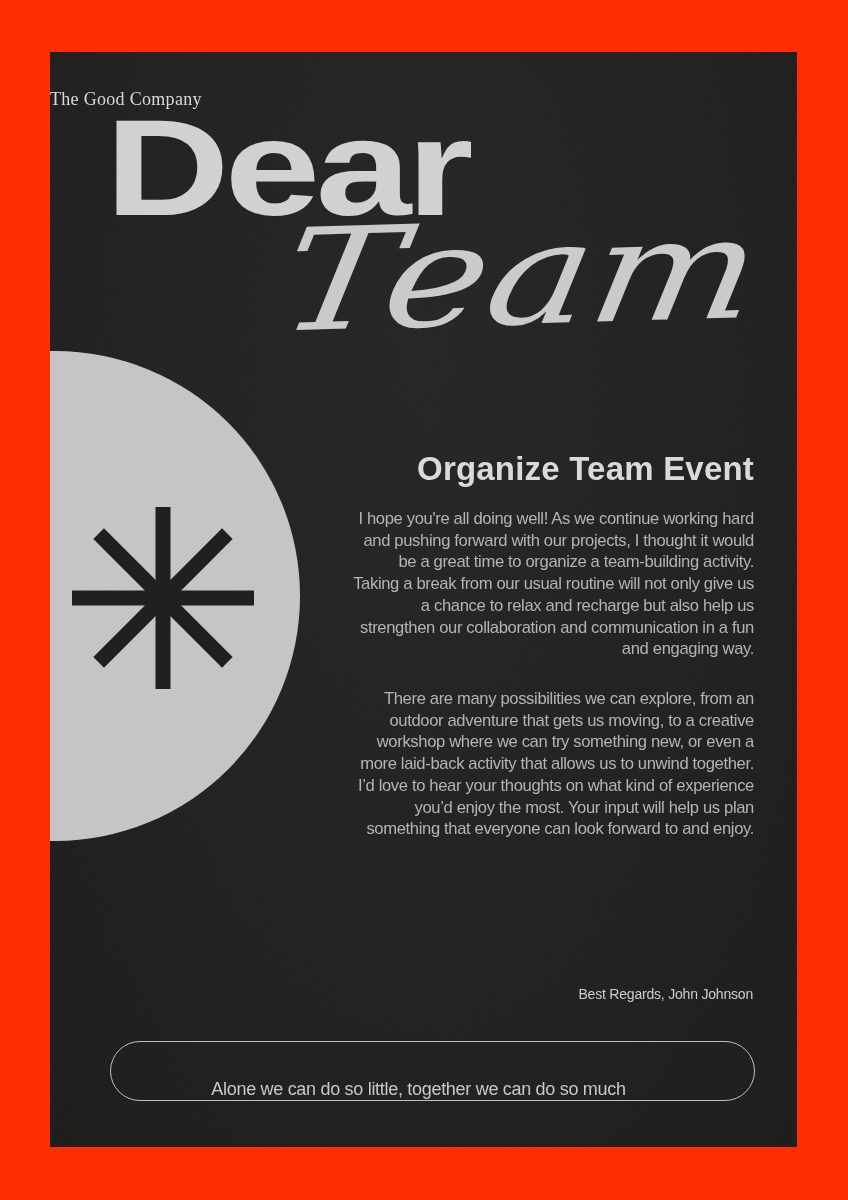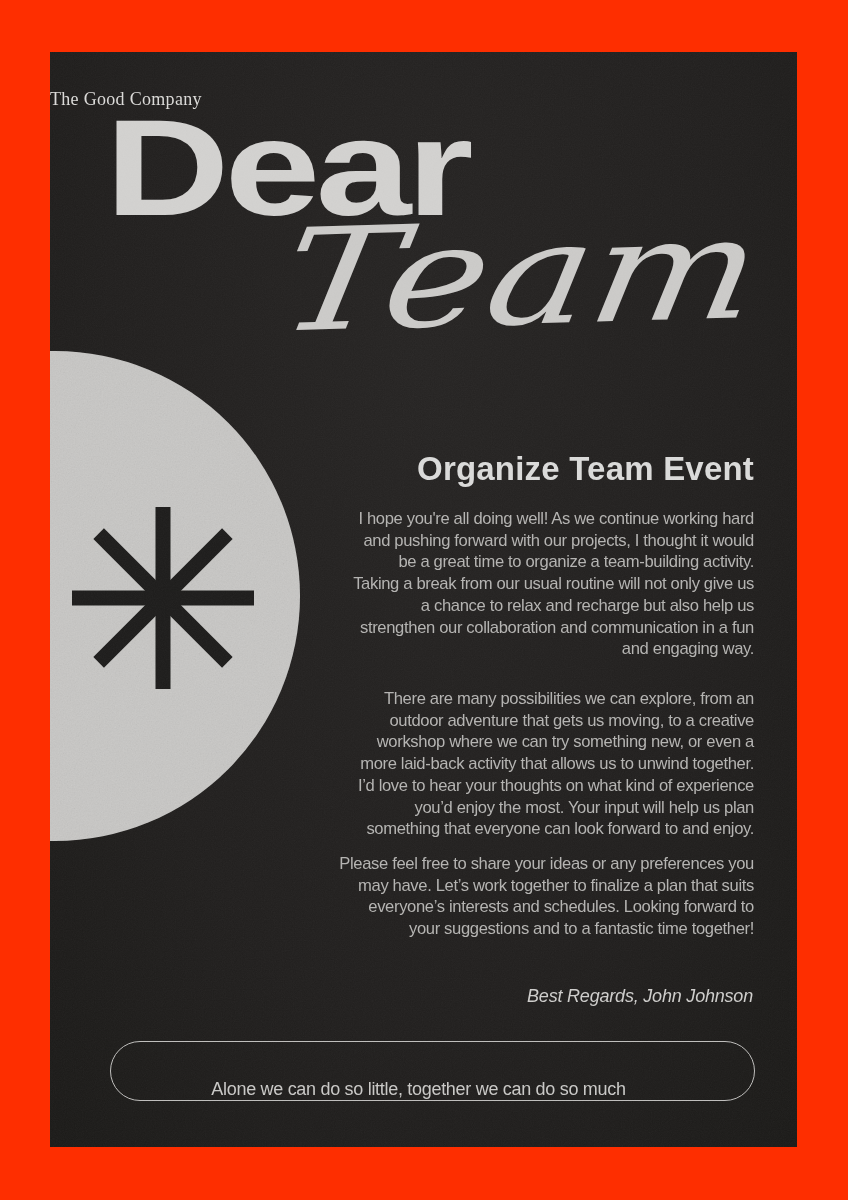--- a/index.html
+++ b/index.html
@@ -90,25 +90,24 @@
     line-height: 21.7px;
     color: var(--body-color, #b5b4b2);
     z-index: 3;
   }
   .p1 { top: 456px; text-align: right; }
   .p2 { top: 636px; }
   .p3 { top: 801px; }
   .signature {
     position: absolute;
     top: 934px; right: 44px;
-    font-size: 18px;
+    font-size: 14px;
     letter-spacing: -0.2px;
     color: var(--signature-color, #cfcecc);
     z-index: 3;
-    font-style: italic;
   }
   .quote-pill {
     position: absolute;
     left: 60px; top: 989px;
     width: 645px; height: 60px;
     border: 1.5px solid var(--pill-border, #c0bfbd);
     border-radius: 31px;
     display: flex;
     align-items: center;
     justify-content: center;
@@ -163,24 +162,20 @@
 a chance to relax and recharge but also help us
 strengthen our collaboration and communication in a fun
 and engaging way.</div>
   <div class="para p2">There are many possibilities we can explore, from an
 outdoor adventure that gets us moving, to a creative
 workshop where we can try something new, or even a
 more laid-back activity that allows us to unwind together.
 I’d love to hear your thoughts on what kind of experience
 you’d enjoy the most. Your input will help us plan
 something that everyone can look forward to and enjoy.</div>
-  <div class="para p3">Please feel free to share your ideas or any preferences you
-may have. Let’s work together to finalize a plan that suits
-everyone’s interests and schedules. Looking forward to
-your suggestions and to a fantastic time together!</div>
 
   <div class="signature">Best Regards, John Johnson</div>
 
   <div class="quote-pill">
     <span>Alone we can do so little, together we can do so much</span>
   </div>
 
   <svg class="card-noise" xmlns="http://www.w3.org/2000/svg">
     <filter id="grain2">
       <feTurbulence type="fractalNoise" baseFrequency="0.9" numOctaves="2" stitchTiles="stitch"></feTurbulence>

